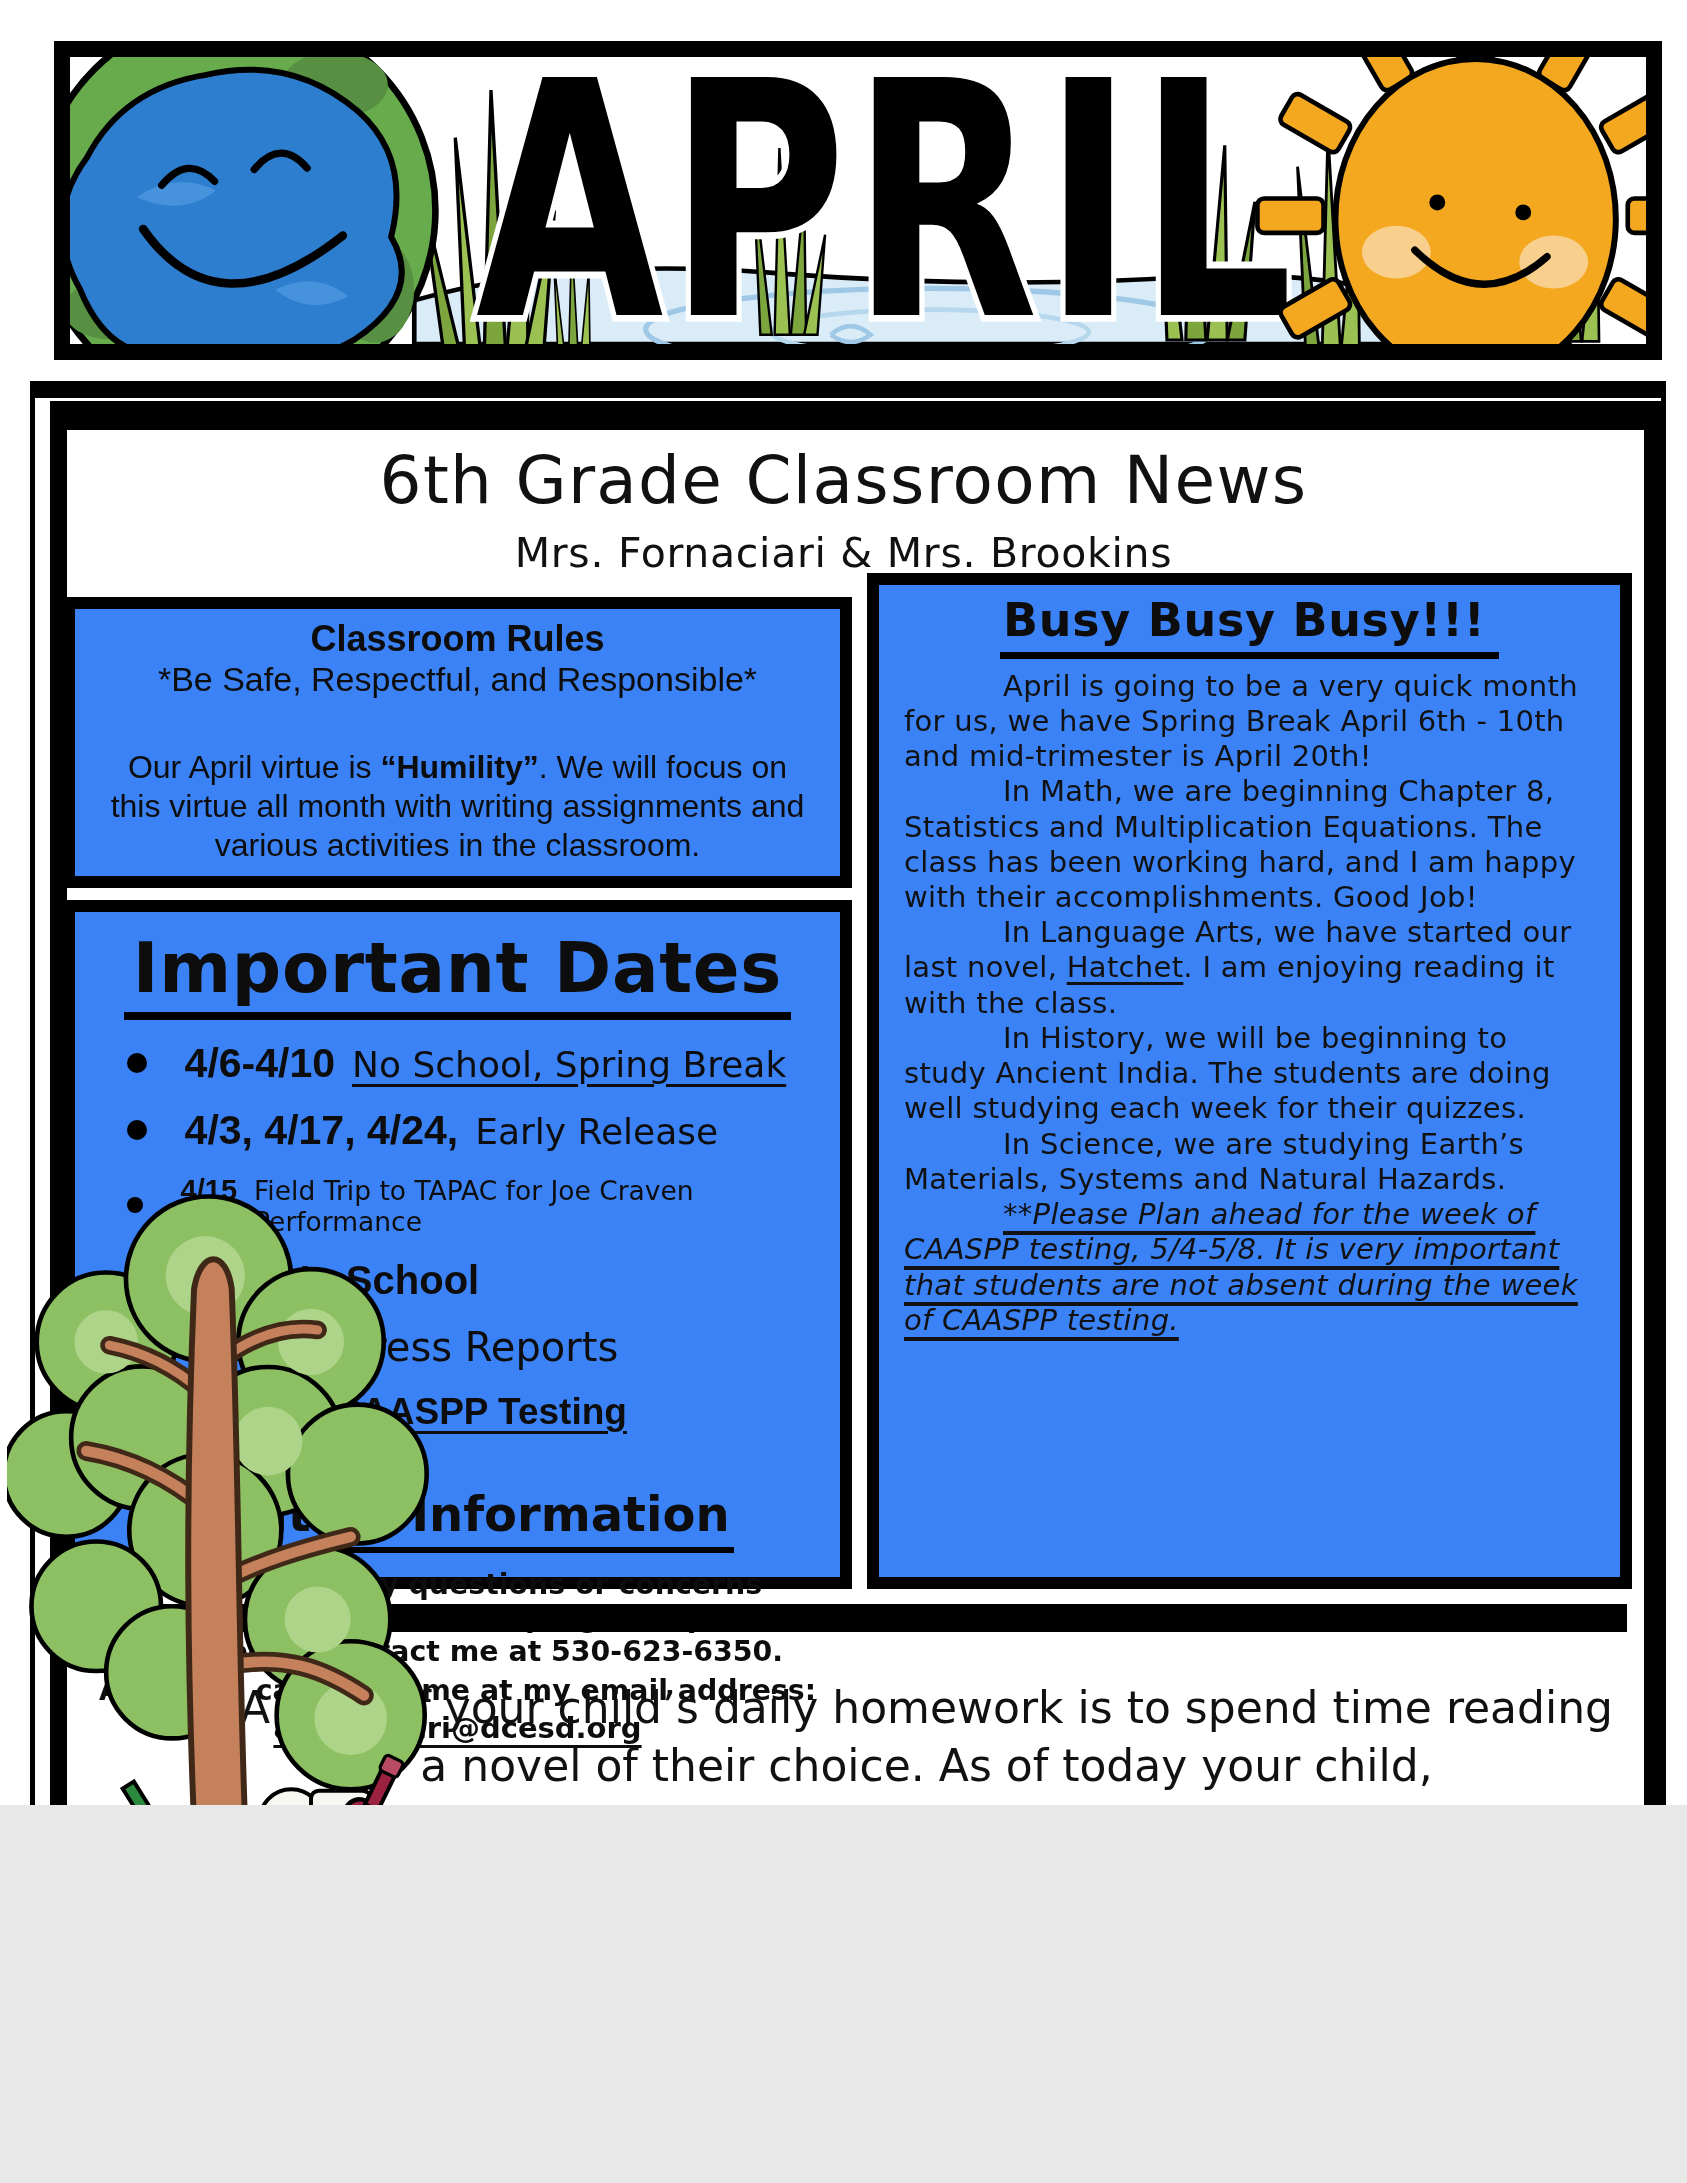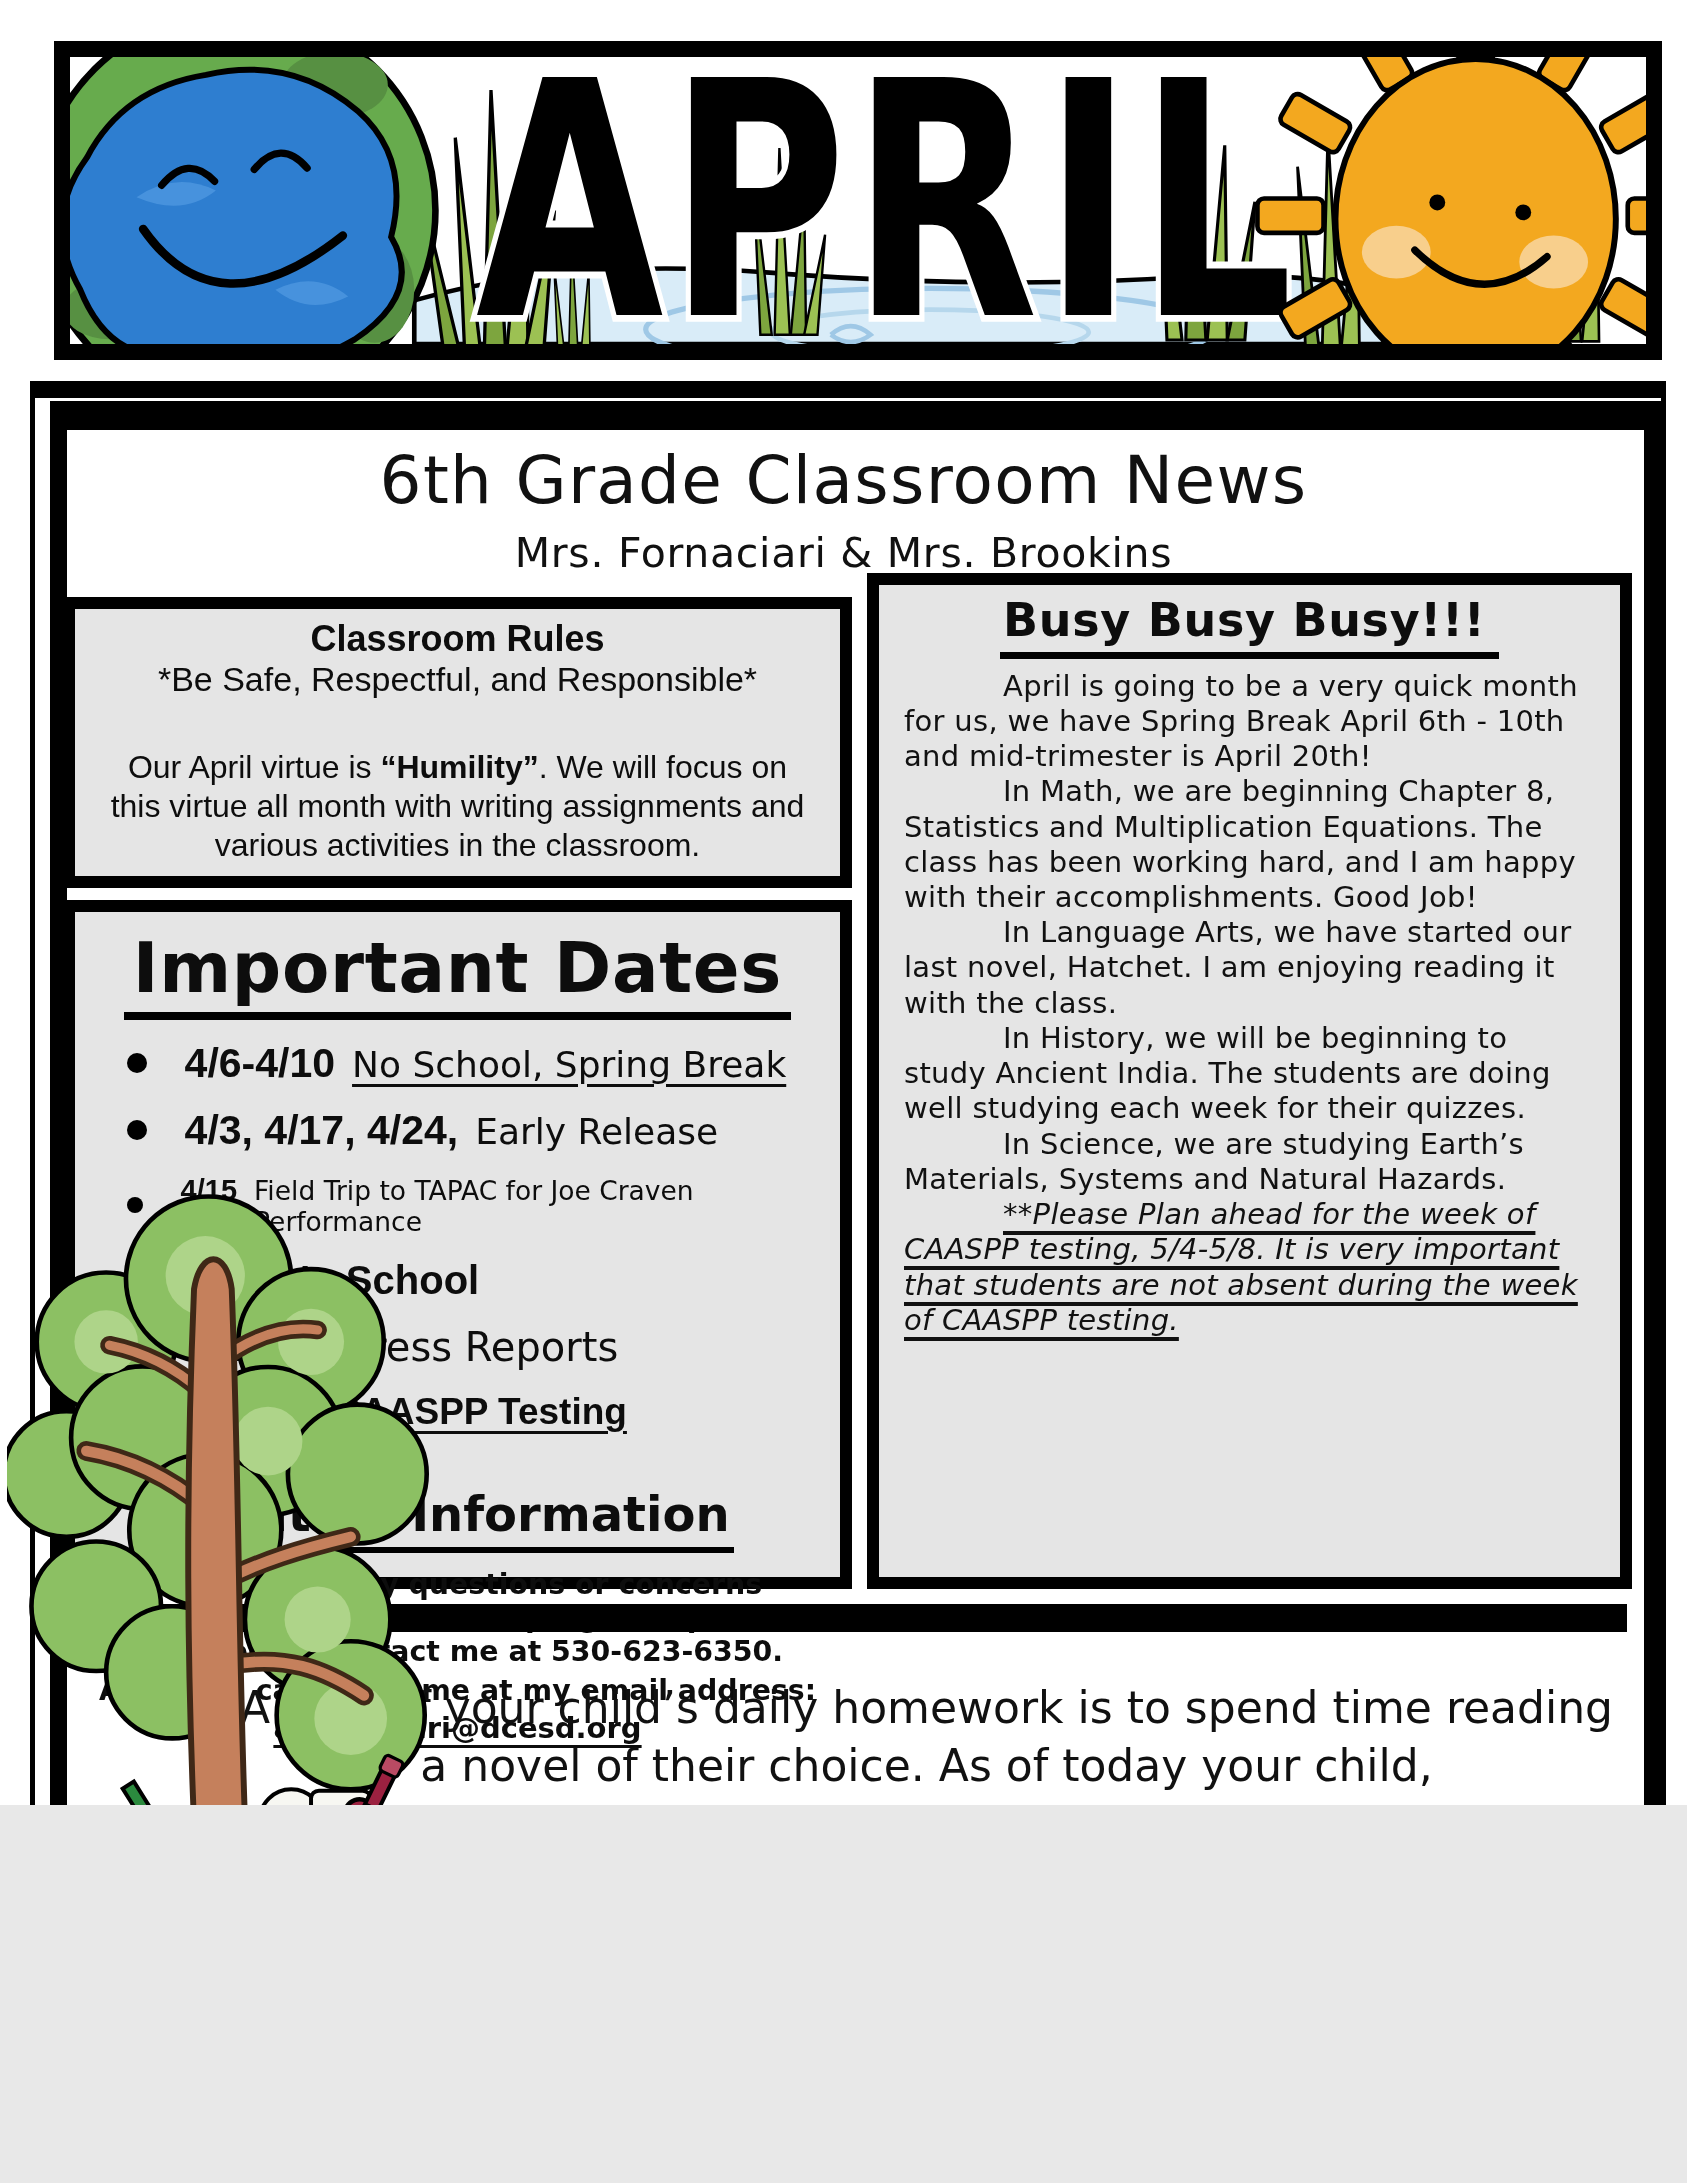--- a/index.html
+++ b/index.html
@@ -19,21 +19,21 @@
   
   #bar-under-banner{left:30px;top:381px;width:1636px;height:17px;background:#000;}
 
   
   #main-frame{left:50px;top:401px;width:1577px;height:1691px;border-style:solid;border-color:#000;
               border-width:29px 17px 34px 17px;background:#fff;}
 
   #title{left:0;top:442px;width:1687px;text-align:center;font-size:66px;letter-spacing:1.3px;color:#111;}
   #subtitle{left:0;top:529px;width:1687px;text-align:center;font-size:41px;letter-spacing:0.7px;color:#111;}
 
-  .box{border:12.6px solid #000;background:#e5e5e5;box-sizing:border-box;}
+  .box{border:12.6px solid #000;background:#3b82f6;box-sizing:border-box;}
   #rules-box{left:63px;top:597px;width:789px;height:291px;padding:9.3px 26.5px;text-align:center;}
   #rules-title{font-size:36px;font-weight:600;}
   #rules-motto{font-size:34px;margin-top:0;}
   #rules-virtue{font-size:32px;line-height:1.22;margin-top:49px;}
 
   #dates-box{left:63px;top:900px;width:789px;height:689px;padding:6.6px 14.6px 0 14.6px;}
   #dates-title-wrap{text-align:center;margin-top:9.3px;}
   #dates-title{display:inline-block;font-size:69px;font-weight:bold;letter-spacing:0.7px;
                border-bottom:8px solid #000;padding:0 9.3px 4px 9.3px;}
   #dates-list{list-style:none;margin:17px 0 0 0;padding:0 0 0 37px;}
@@ -58,21 +58,21 @@
   #contact-email{font-size:29px;font-weight:bold;margin-top:4px;}
 
   #busy-box{left:867px;top:573px;width:765px;height:1016px;padding:8px 25px;}
   #busy-title-wrap{text-align:center;}
   #busy-title{display:inline-block;font-size:46px;font-weight:bold;letter-spacing:0.7px;
               border-bottom:7.3px solid #000;padding:0 13.2px 5.3px 2.6px;}
   .busy-p{font-size:29px;line-height:1.215;margin:0;text-indent:99px;color:#111;}
   .busy-p.first{margin-top:9.3px;}
   .busy-note{font-style:italic;}
   .busy-note .nu{text-decoration:underline;text-decoration-thickness:4px;text-underline-offset:6.6px;}
-  .book-u{text-decoration-thickness:3.3px;text-underline-offset:5.3px;}
+  .book-u{text-decoration:underline;text-decoration-thickness:3.3px;text-underline-offset:5.3px;}
 
   #separator{left:50px;top:1604px;width:1577px;height:28px;background:#000;}
 
   #reading-goal{left:235px;top:1679px;width:1383px;text-align:center;font-size:44px;line-height:1.32;color:#111;}
   #credit{left:1164px;top:2076px;width:463px;text-align:right;font-size:30px;letter-spacing:0.7px;color:#222;}
 
   svg text{user-select:none;}
 </style>
 </head>
 <body>

